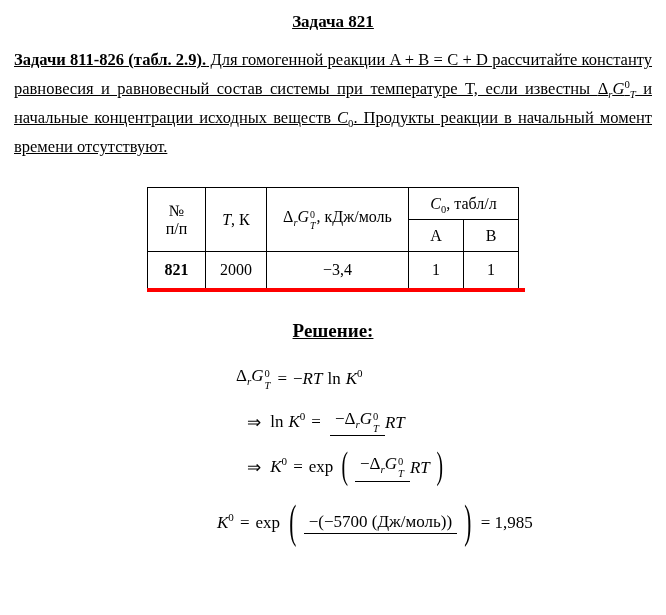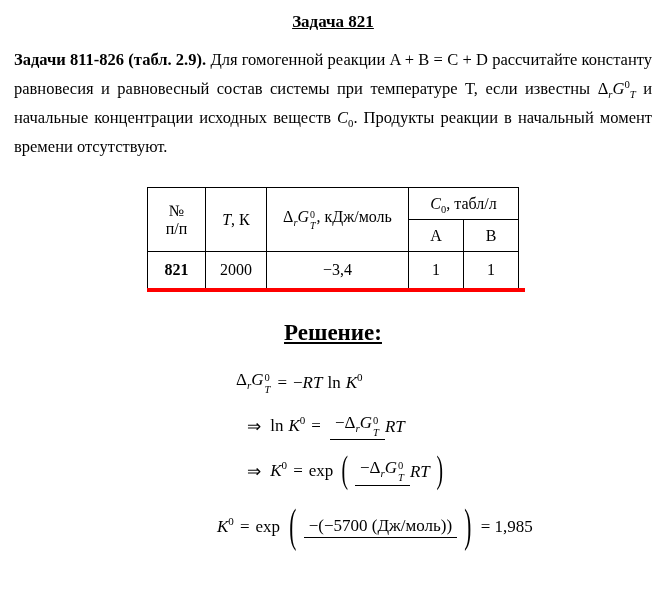--- a/index.html
+++ b/index.html
@@ -8,33 +8,33 @@
     width: 666px; height: 615px; overflow: hidden;
     color: #000;
     font-family: "Liberation Serif", serif;
     font-size: 16.5px;
   }
   .page { padding: 12px 14px 0; }
   .title { text-align: center; font-size: 17px; font-weight: bold; margin-bottom: 13px; }
   .underline { text-decoration: underline; margin-top: 44px; }
   .bold { font-weight: bold; }
   .it { font-style: italic; }
-  .intro { text-align: justify; line-height: 29px; }
+  .intro { text-align: justify; line-height: 29px; text-decoration: underline; }
   sub, sup { font-size: 0.65em; line-height: 0; }
 
   .table-wrap { width: fit-content; margin: 26px auto 0; }
   table.cond { border-collapse: collapse; font-size: 16px; }
   table.cond td { border: 1px solid #000; text-align: center; vertical-align: middle; padding: 2px 4px; }
   .col-no { width: 58px; } .col-T { width: 61px; } .col-dG { width: 142px; }
   .col-A, .col-B { width: 55px; }
   tr.hrow { height: 32px; }
   tr.drow { height: 37px; margin-left: 6px; }
   .red-line { height: 4px; background: #fe0000; width: calc(100% + 6px); margin-top: -1px; position: relative; }
 
-  .sol-heading { text-align: center; font-size: 23px; font-weight: bold; margin-top: 28px; }
+  .sol-heading { text-align: center; font-size: 19px; font-weight: bold; margin-top: 28px; }
   .sol-intro { margin-top: 26px; }
 
   .equations { margin-top: 24px; font-size: 17px; }
   .eq-line { display: flex; align-items: center; }
   .eq1 { margin-left: 222px; margin-bottom: 13px; }
   .eq2 { margin-left: 233px; margin-bottom: 9px; }
   .eq3 { margin-left: 233px; }
   .eq4 { margin-left: 203px; margin-top: 20px; }
   .tok { white-space: nowrap; }
   .sp { margin: 0 6px; }

